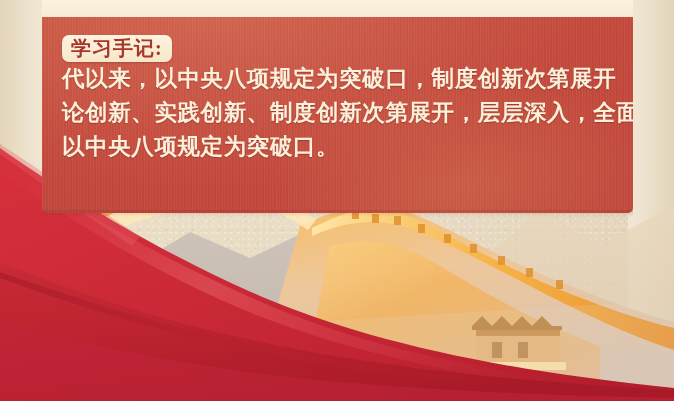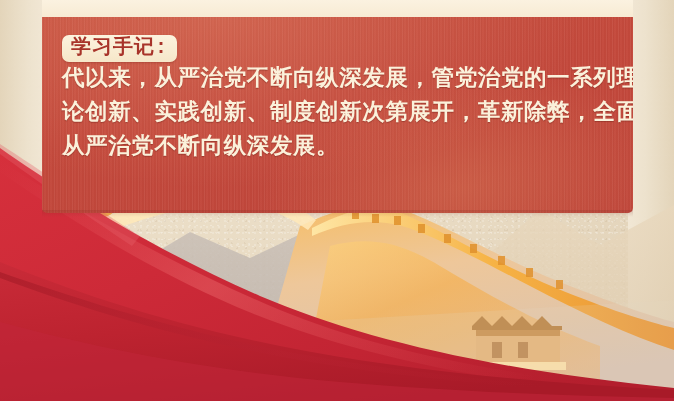--- a/index.html
+++ b/index.html
@@ -47,21 +47,20 @@
     position:absolute;left:42px;top:0;width:591px;height:18px;
     background:linear-gradient(180deg,#FBF2E0 0%,#F7EAD3 100%);
   }
 
   
   .panel{
     position:absolute;left:42px;top:17px;width:591px;height:196px;
     border-radius:0 0 5px 5px;
     background:linear-gradient(170deg,#C8503F 0%,#C4493C 42%,#C0463B 100%);
     overflow:hidden;
-    font-family:Liberation Mono, monospace;
   }
   .panel-stripes{
     position:absolute;inset:0;
     background-image:repeating-linear-gradient(90deg,
       rgba(255,255,255,.055) 0px, rgba(255,255,255,.055) 1px,
       rgba(0,0,0,.028) 1px, rgba(0,0,0,.028) 2px,
       rgba(255,255,255,.02) 2px, rgba(255,255,255,.02) 4px,
       rgba(0,0,0,.015) 4px, rgba(0,0,0,.015) 6px);
   }
   .panel-glow{
@@ -235,20 +234,20 @@
 
   <div class="panel">
     <div class="panel-stripes"></div>
     <div class="panel-glow"></div>
     <div class="panel-wash"></div>
 
     <div class="article">
       <div class="line l1">
         <span class="badge">学习手记:</span>
       </div>
-      <div class="line">代以来，从严治党不断向纵深发展，管党治党的一系列理</div>
-      <div class="line">论创新、实践创新、制度创新次第展开，革新除弊，全面</div>
-      <div class="line">从严治党不断向纵深发展。</div>
+      <div class="line">代以来，以中央八项规定为突破口，制度创新次第展开</div>
+      <div class="line">论创新、实践创新、制度创新次第展开，层层深入，全面</div>
+      <div class="line">以中央八项规定为突破口。</div>
     </div>
   </div>
   <div class="panel-shadow"></div>
 
 </div>
 
 </body></html>

